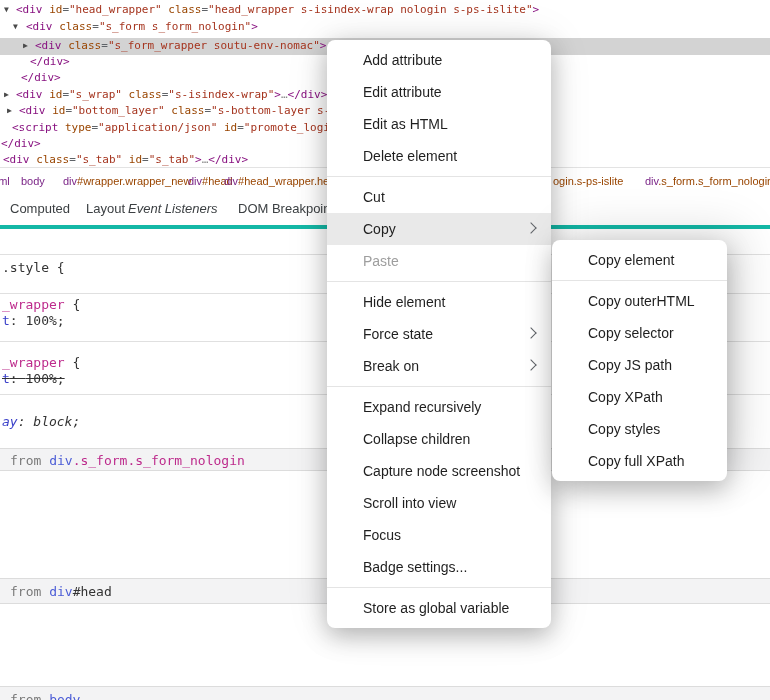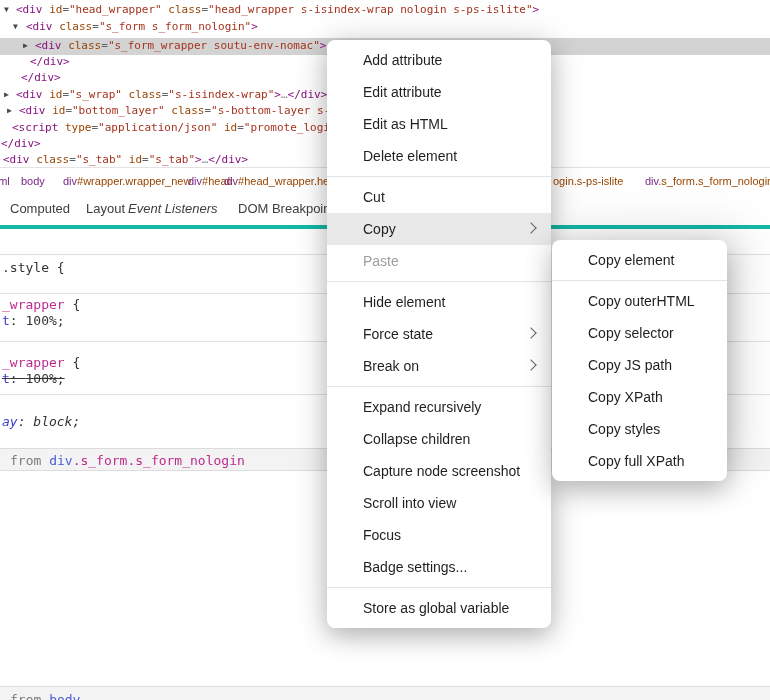--- a/index.html
+++ b/index.html
@@ -117,20 +117,21 @@
     <div class="ssep" style="top: 67px;"></div>
     <div class="ssep" style="top: 115px;"></div>
     <div class="ssep" style="top: 168px;"></div>
     <div class="srow" style="top: 34px;"><span class="st-plain">.style {</span></div>
     <div class="srow" style="top: 71px;"><span class="st-sel">_wrapper</span><span class="st-plain"> {</span></div>
     <div class="srow" style="top: 87px;"><span class="st-prop">t</span><span class="st-plain">: </span><span class="st-val">100%;</span></div>
     <div class="srow" style="top: 129px;"><span class="st-sel">_wrapper</span><span class="st-plain"> {</span></div>
     <div class="srow struck" style="top: 145px;"><span class="st-prop">t</span><span class="st-plain">: </span><span class="st-val">100%;</span></div>
     <div class="srow ital" style="top: 188px;"><span class="st-prop">ay</span><span class="st-plain">: </span><span class="st-val">block;</span></div>
     <div class="sband" style="top: 222px; height: 23px; line-height: 23px;"><span class="st-from">from </span><span class="st-ltag">div</span><span class="st-lclass">.s_form.s_form_nologin</span></div>
+    <div class="sband" style="top: 352px; height: 26px; line-height: 26px;"><span class="st-from">from </span><span class="st-ltag">div</span><span class="st-lid">#head</span></div>
     <div class="sband" style="top: 460px; height: 26px; line-height: 26px;"><span class="st-from">from </span><span class="st-ltag">body</span></div>
   </div>
 <div id="ctx" class="menu">
     <div class="mi">Add attribute</div>
     <div class="mi">Edit attribute</div>
     <div class="mi">Edit as HTML</div>
     <div class="mi">Delete element</div>
     <div class="msep"></div>
     <div class="mi">Cut</div>
     <div class="mi hl">Copy<span class="chev"></span></div>

